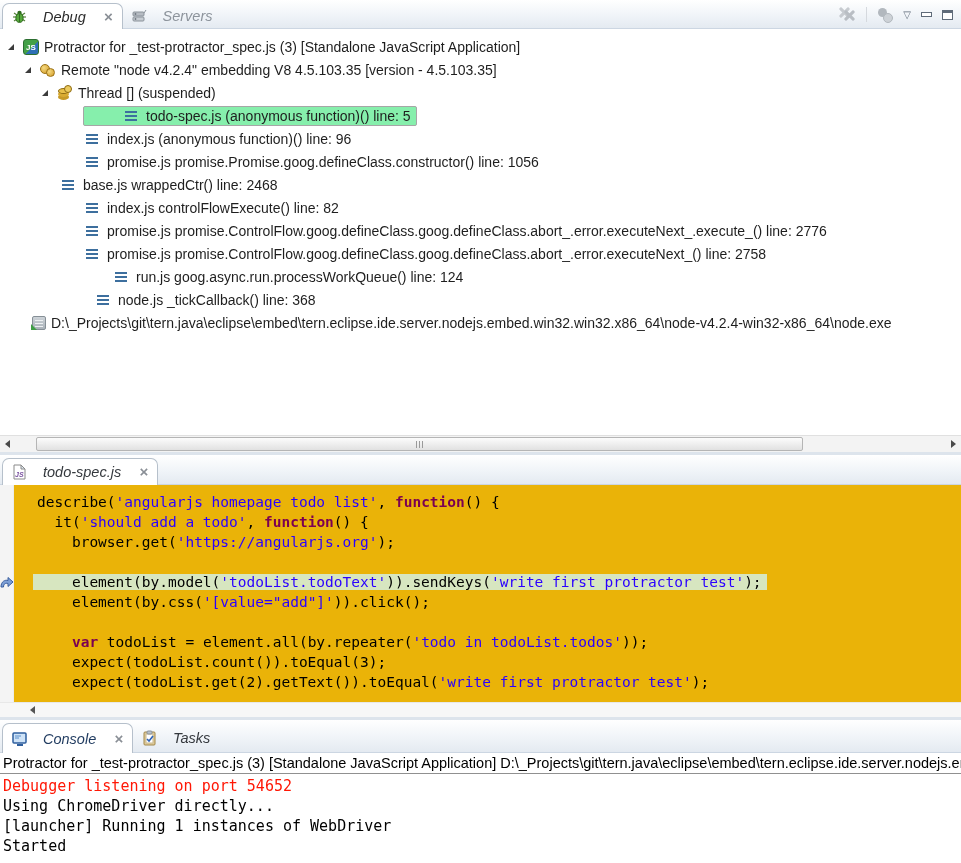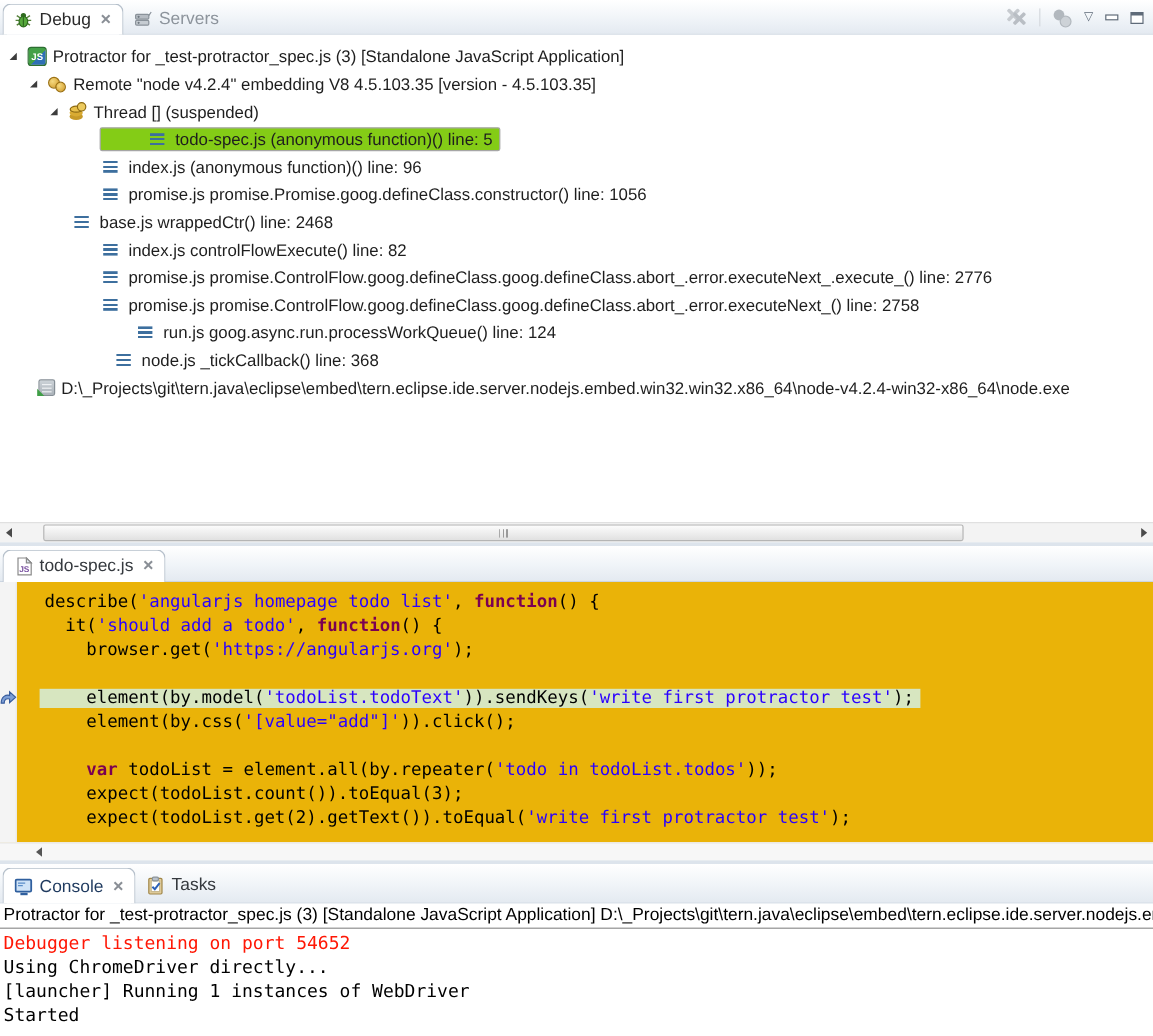--- a/index.html
+++ b/index.html
@@ -11,23 +11,23 @@
   #editor-panel  { top:455px; height:262px; }
   #console-panel { top:720px; height:172px; }
   .sash { position:absolute; left:0; right:0; height:3px; background:#dde4ec; }
   #sash1 { top:452px; } #sash2 { top:717px; }
 
   
   .tabbar { position:relative; height:29px; display:flex; align-items:stretch;
     background:linear-gradient(#ffffff,#f0f4f8 55%,#e4eaf1);
     border-bottom:1px solid #ccd6e2; padding-left:2px; }
   #console-panel .tabbar { height:33px; }
-  #editor-panel .tabbar { height:30px;text-align:right; }
-  .tab { display:flex; align-items:center; gap:5px; padding:0 9px; margin-top:3px;
-    font-size:14.5px; color:#8d949c; position:relative; z-index:2; }
+  #editor-panel .tabbar { height:30px; }
+  .tab { display:flex; align-items:center; gap:15px; padding:0 9px; margin-top:3px;
+    font-size:14.5px; color:#8d949c; position:relative; z-index:2;font-style:italic; }
   .tab.active { background:#fff; border:1px solid #b6c0cb; border-bottom:none;
     border-radius:7px 7px 0 0; color:#2b2b2b; margin-bottom:-1px; }
   .tab.dark { color:#35393e; }
   .tab .close-x { font-size:15px; font-weight:bold; color:#8a8f96; margin-left:3px; line-height:10px; }
   #console-panel .tab.active { color:#1f3a5f; }
 
   
   .view-toolbar { position:absolute; right:8px; top:0; height:29px; display:flex;
     align-items:center; gap:10px; z-index:3; }
   .tb-sep { width:1px; height:15px; background:#d5d9de; }
@@ -49,21 +49,21 @@
   
   #debug-tree { position:absolute; top:29px; bottom:17px; left:0; right:0;
     background:#fff; padding-top:6px; overflow:hidden; }
   .tree-row { height:23px; display:flex; align-items:center; white-space:nowrap;
     overflow:hidden; font-size:14px; color:#1e1e1e; }
   .twisty { width:14px; flex:none; position:relative; height:14px; }
   .twisty::after { content:""; position:absolute; left:2px; top:4px; width:0; height:0;
     border-left:6px solid transparent; border-bottom:6px solid #3c3c3c; }
   .rowbox { display:inline-flex; align-items:center; padding:1px 5px 1px 2px;
     border:1px solid transparent; border-radius:2px; }
-  .rowbox.selected { background:#84cc16; border-color:#a6a6a6;padding-left:41px; }
+  .rowbox.selected { background:#86efac; border-color:#a6a6a6;padding-left:41px; }
   .ticon { width:16px; height:16px; display:inline-block; position:relative;
     margin-right:5px; flex:none; }
 
   .js-app-icon { background:linear-gradient(135deg,#43a047 0 55%,#2e6fb5 55% 100%);
     border:1px solid #2c6e31; border-radius:3px; }
   .js-app-icon::after { content:"JS"; position:absolute; left:0; right:0; top:3px;
     text-align:center; font-size:8px; font-weight:bold; color:#fff; }
 
   .debug-target-icon::before { content:""; position:absolute; left:0; top:2px; width:8px;
     height:8px; border-radius:50%; background:radial-gradient(circle at 35% 35%,#f4d980,#d29a26);

